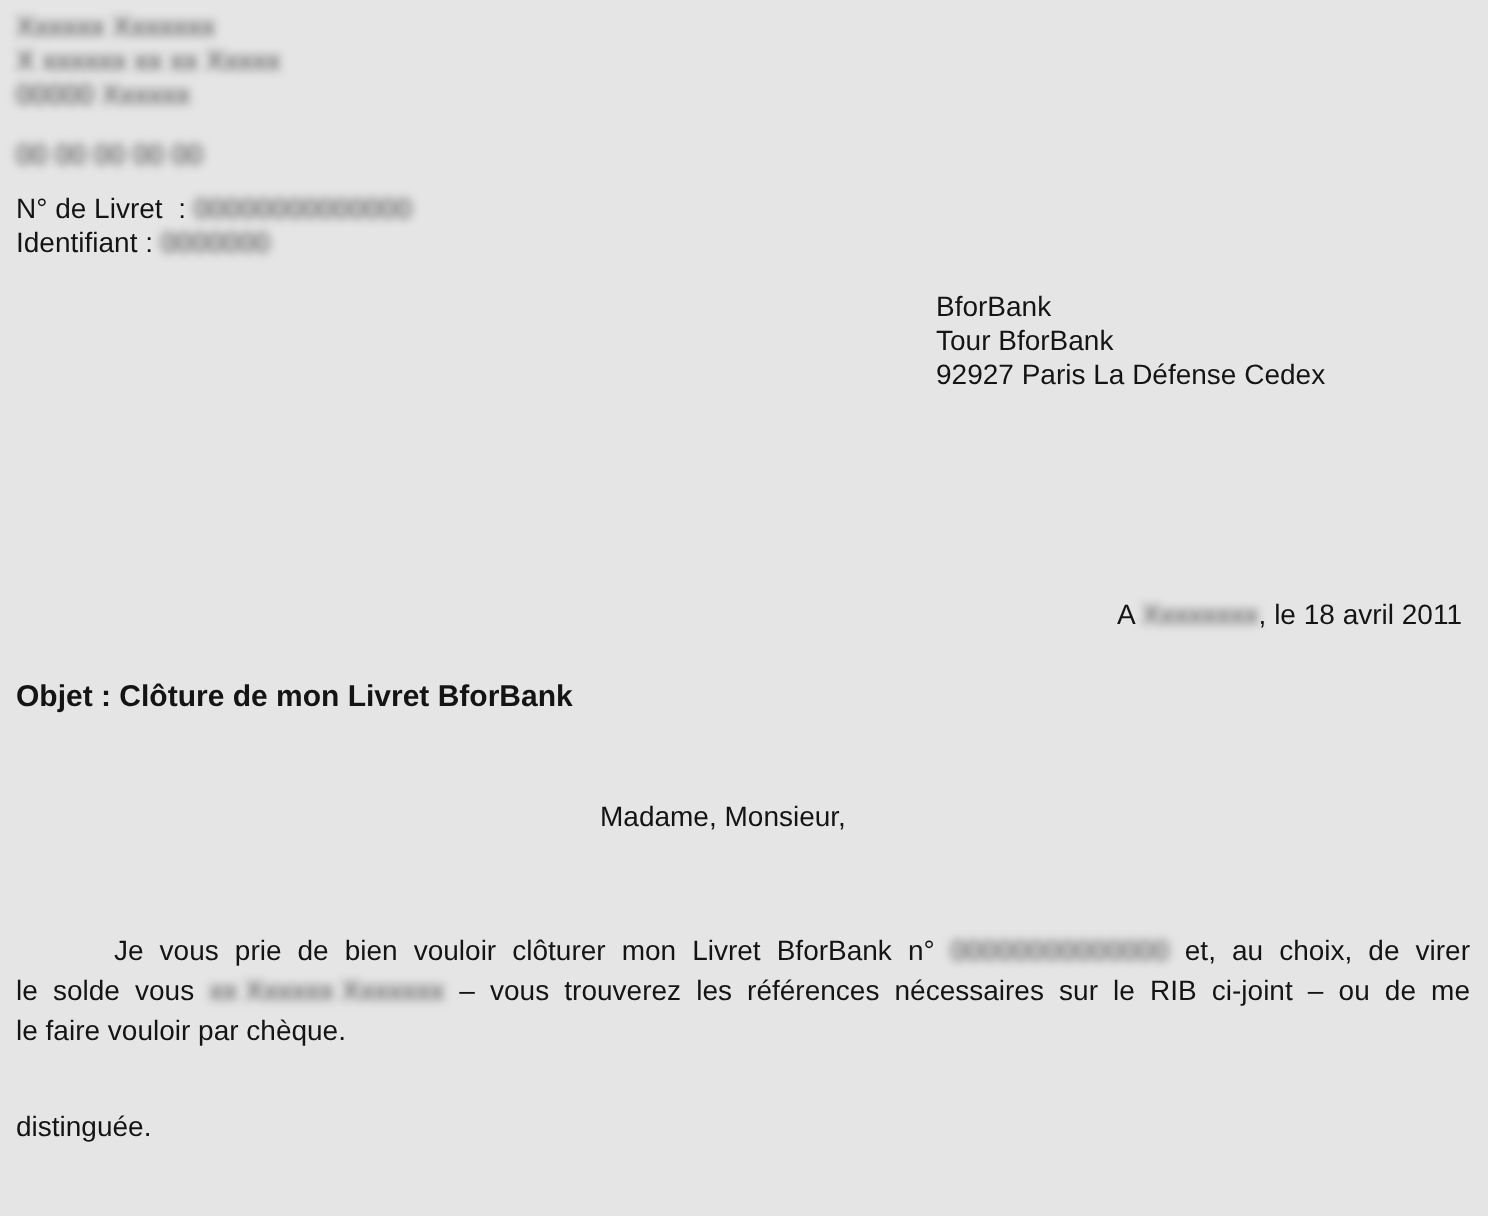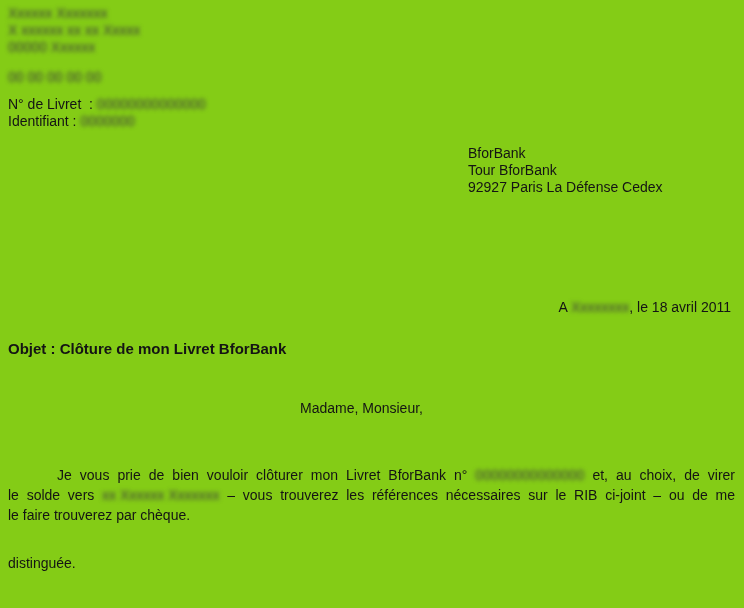--- a/index.html
+++ b/index.html
@@ -1,20 +1,20 @@
 <!DOCTYPE html>
 <html><head>
 <meta charset="utf-8">
 <style>
   html,body{margin:0;padding:0;background:#fff;}
   .page{
     position:relative;
     width:744px;
     height:608px;
-    background:#84cc16;
+    background:#e5e5e5;
     font-family:"Liberation Sans", sans-serif;
     font-size:14px;
     color:#141414;
     overflow:hidden;
     filter:blur(0.2px);
   }
   .abs{position:absolute;}
   .line{line-height:17px;}
   .redact{
     color:#3d3d3d;
@@ -85,22 +85,22 @@
 
   <div class="abs subject">Objet : Clôture de mon Livret BforBank</div>
 
   <div class="abs salutation">Madame, Monsieur,</div>
 
   <div class="abs para para1">
     <div class="bodyline indent">
       <span>Je vous prie de bien vouloir clôturer mon Livret BforBank n° </span><span class="redact-inline">00000000000000</span><span> et, au choix, de virer</span>
     </div>
     <div class="bodyline">
-      <span>le solde vers </span><span class="redact-inline">xx Xxxxxx Xxxxxxx</span><span> – vous trouverez les références nécessaires sur le RIB ci-joint – ou de me</span>
+      <span>le solde vous </span><span class="redact-inline">xx Xxxxxx Xxxxxxx</span><span> – vous trouverez les références nécessaires sur le RIB ci-joint – ou de me</span>
     </div>
-    <div class="bodyline lastline">le faire trouverez par chèque.</div>
+    <div class="bodyline lastline">le faire vouloir par chèque.</div>
   </div>
 
   <div class="abs para para2">
     <div class="bodyline lastline">distinguée.</div>
   </div>
 
 </div>
 
 </body></html>

